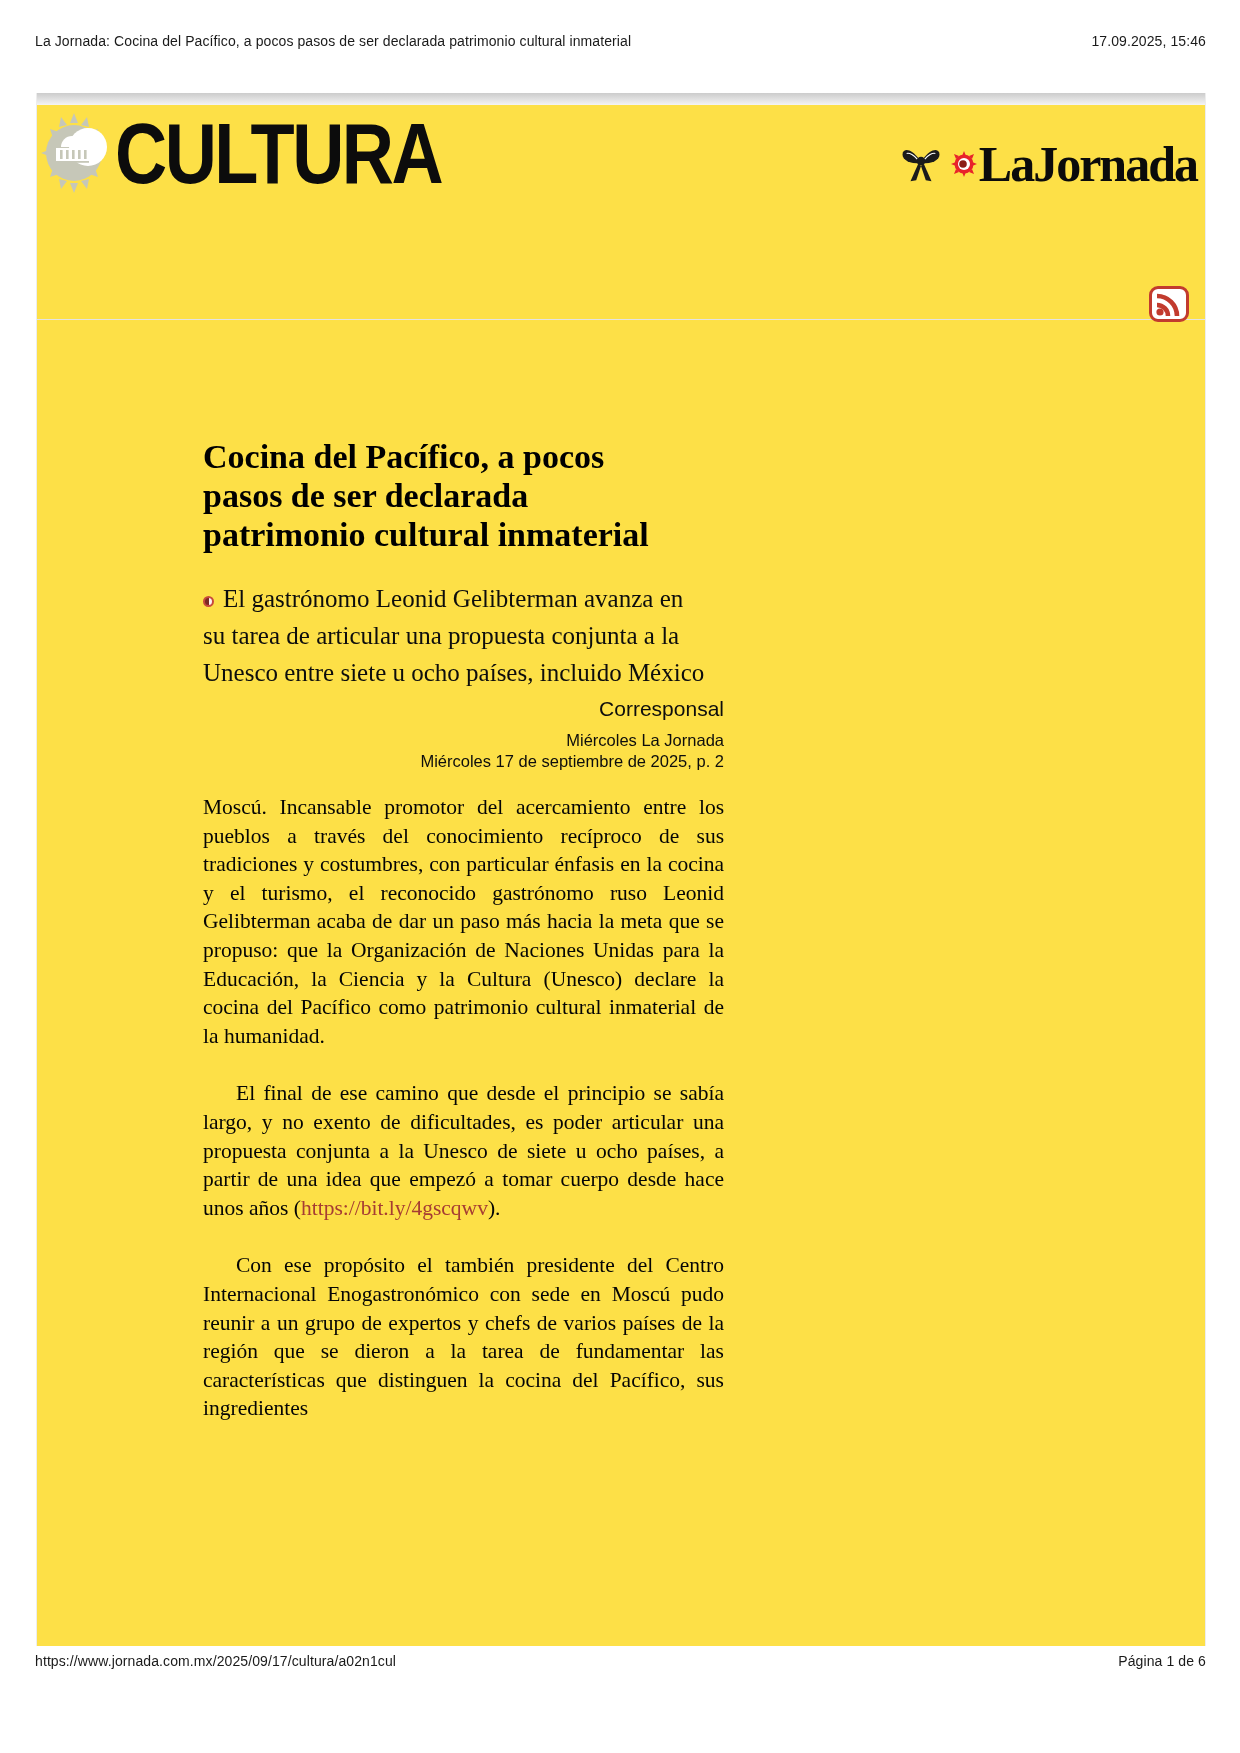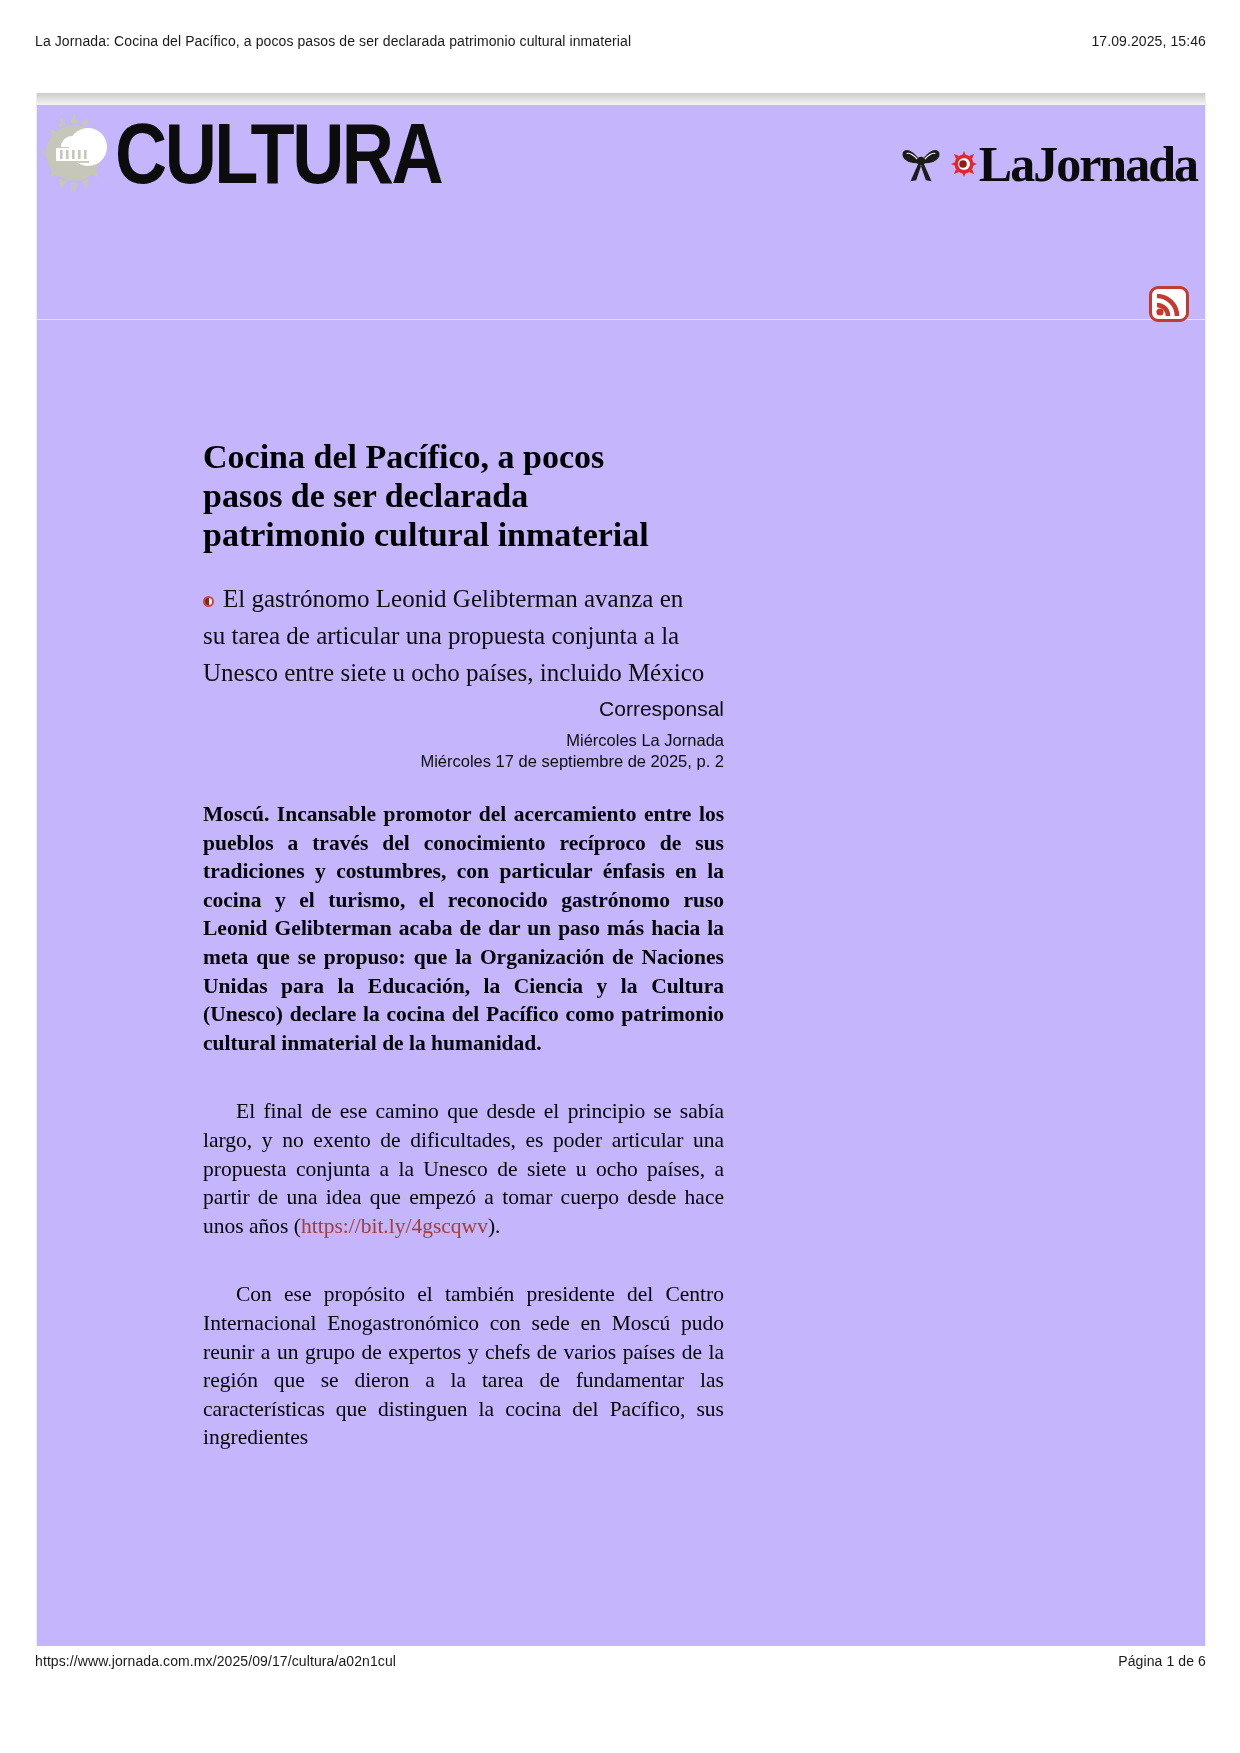--- a/index.html
+++ b/index.html
@@ -14,21 +14,21 @@
     position:absolute; left:35px; right:34px;
     display:flex; justify-content:space-between;
     font-size:14px; color:#1a1a1a; letter-spacing:.1px;
   }
   .print-header { top:33px; }
   .print-footer { top:1653px;gap:37px; }
 
   
   .sheet {
     position:absolute; top:93px; left:36px; width:1170px; height:1553px;
-    background:#c4b5fd; border-left:1px solid #ededed; border-right:1px solid #ededed;
+    background:#fde047; border-left:1px solid #ededed; border-right:1px solid #ededed;
   }
   .gradbar { height:12px; background:linear-gradient(#cccccc,#f4f4f4); }
 
   .masthead { position:relative; height:215px; border-bottom:1px solid #e3e3e3; }
   .cultura-row { position:absolute; left:2px; top:6px; display:flex; align-items:center; }
   .cultura-logo { width:70px; height:84px; }
   .section-title {
     display:inline-block; font-size:86px; line-height:80px; font-weight:bold;
     letter-spacing:-3px; transform:scaleX(.84); transform-origin:left center;
     color:#0c0c0c; margin-left:6px;
@@ -65,22 +65,22 @@
   .byline-row { display:flex; align-items:center; padding-bottom:5px; }
   .byline-bar { width:9px; height:24px; background:#5f5f5f; margin-right:9px; }
   .byline-name {
     font-weight:bold; font-size:22px; font-variant:small-caps; letter-spacing:.5px; color:#0c0c0c;
   }
   .role { width:521px; text-align:right; font-size:21px; margin-top:6px; color:#0d0d0d; }
   .credit { width:521px; text-align:right; font-size:16.5px; line-height:21px; margin-top:9px; color:#0d0d0d; }
 
   .body-copy { font-family:"Liberation Serif", serif; font-size:21.5px; line-height:28.6px; color:#050505; }
   .body-copy p { text-align:justify; width:521px; }
-  .p-first { margin-top:28px;font-weight:bold; }
-  .p-next  { margin-top:40px; text-indent:33px; }
+  .p-first { margin-top:21px; }
+  .p-next  { margin-top:29px; text-indent:33px; }
   .article a.inline-link { color:#a63d33; text-decoration:none; }
 </style>
 </head>
 <body>
 
 <div class="print-header">
   <span>La Jornada: Cocina del Pacífico, a pocos pasos de ser declarada patrimonio cultural inmaterial</span>
   <span>17.09.2025, 15:46</span>
 </div>
 

